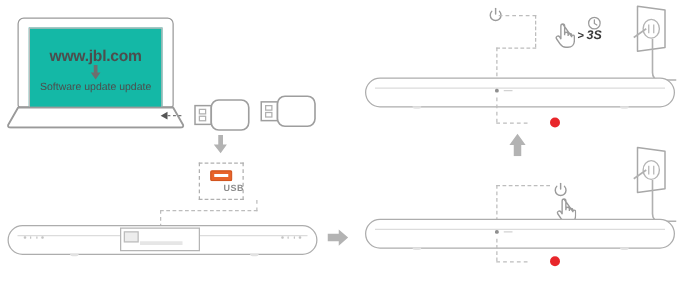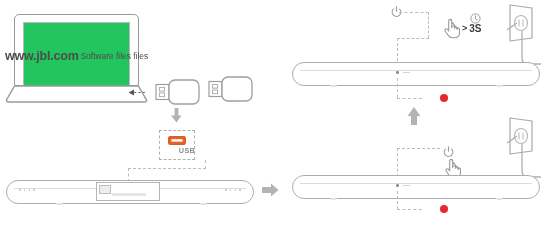--- a/index.html
+++ b/index.html
@@ -5,22 +5,22 @@
   html,body{margin:0;padding:0;background:#ffffff;}
   body{width:550px;height:217px;position:relative;overflow:hidden;
        font-family:"Liberation Sans",sans-serif;color:#4a4a4a;}
   .stage{position:absolute;inset:0;}
   .abs{position:absolute;}
 
   
   .laptop-lid{left:14px;top:14px;width:125px;height:72px;
       border:1.6px solid #9a9a9a;border-radius:5px 5px 2px 2px;background:#fff;box-sizing:border-box;}
   .laptop-screen{left:23px;top:22px;width:107px;height:68px;
-      border:1.3px solid #b9b9b9;background:#22c55e;box-sizing:border-box;
-      display:flex;flex-direction:row;align-items:center;justify-content:center;gap:1px;}
+      border:1.3px solid #b9b9b9;background:#14b8a6;box-sizing:border-box;
+      display:flex;flex-direction:column;align-items:center;justify-content:center;gap:1px;}
   .url{font-size:12.5px;font-weight:700;color:#4d4d4d;letter-spacing:-0.2px;line-height:1;}
   .dl-arrow{width:9px;height:12px;}
   .swtext{font-size:8.4px;color:#4d4d4d;line-height:1;white-space:nowrap;}
   .laptop-base{left:5px;top:85px;width:143px;height:18px;}
 
   
   .usb-stick{width:46px;height:26px;}
   .usb-a{left:155px;top:79px;}
   .usb-b{left:208px;top:76px;}
   .ins-arrow{left:128px;top:88px;width:20px;height:9px;}
@@ -58,40 +58,40 @@
   .outlet{width:30px;height:40px;}
   .outlet-1{left:505px;top:3px;}
   .outlet-2{left:505px;top:116px;}
   .cord-1{left:520px;top:30px;width:22px;height:42px;}
   .cord-2{left:520px;top:143px;width:22px;height:42px;}
 
   
   .pwr-ico{width:11px;height:12px;}
   .hand{width:17px;height:21px;}
   .clock{width:11px;height:11px;}
-  .sec{font-size:10px;font-weight:700;color:#3a3a3a;line-height:1;}
+  .sec{font-size:10px;font-weight:700;color:#3a3a3a;line-height:1;font-style:italic;}
   .gt{font-size:9px;font-weight:700;color:#3a3a3a;line-height:1;}
   .led{width:8px;height:8px;border-radius:50%;background:#e8262b;}
   .ind{width:2.6px;height:2.6px;border-radius:50%;background:#8f8f8f;}
   .ind-lbl{width:7px;height:1.4px;background:#d2d2d2;}
   .row{display:flex;align-items:center;}
 </style>
 </head>
 <body>
 
 <div class="stage">
 
   <div class="abs laptop-lid"></div>
 
   <div class="abs laptop-screen">
     <div class="url">www.jbl.com</div>
     <svg class="dl-arrow" viewBox="0 0 9 12">
       <path d="M3 0h3v6h2.4L4.5 11.6 0.6 6H3z" fill="#6e6e6e"></path>
     </svg>
-    <div class="swtext">Software files files</div>
+    <div class="swtext">Software update update</div>
   </div>
 
   <svg class="abs laptop-base" viewBox="0 0 143 18">
     <path d="M9.5 1 H133.5 L141.5 15 Q142 17 139.5 17 H3.5 Q1 17 1.5 15 Z" fill="#fff" stroke="#9a9a9a" stroke-width="1.5" stroke-linejoin="round"></path>
   </svg>
 
   <svg class="abs ins-arrow" viewBox="0 0 20 9">
     <path d="M0.5 4.5 L6 1.4 V7.6 Z" fill="#555"></path>
     <path d="M6 4.5 H19" stroke="#777" stroke-width="1.1" stroke-dasharray="2.3 2.1"></path>
   </svg>

